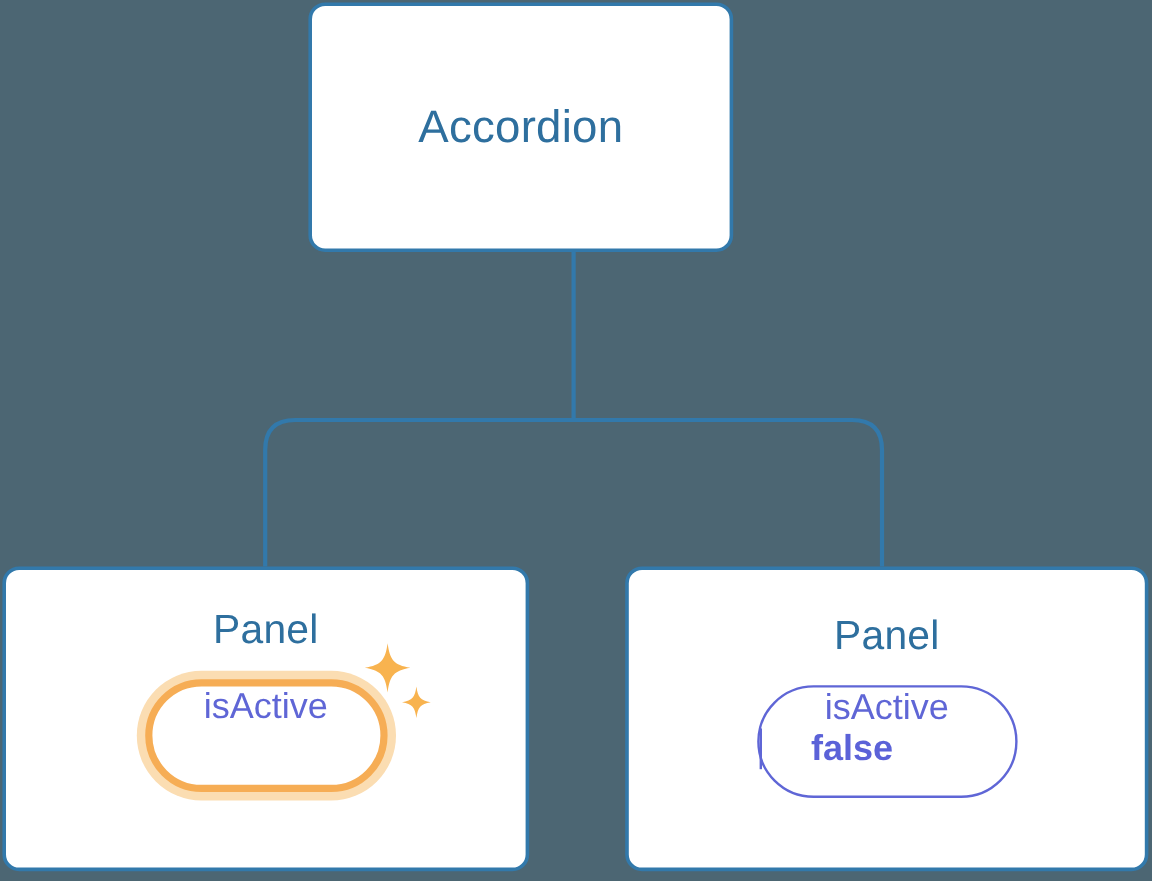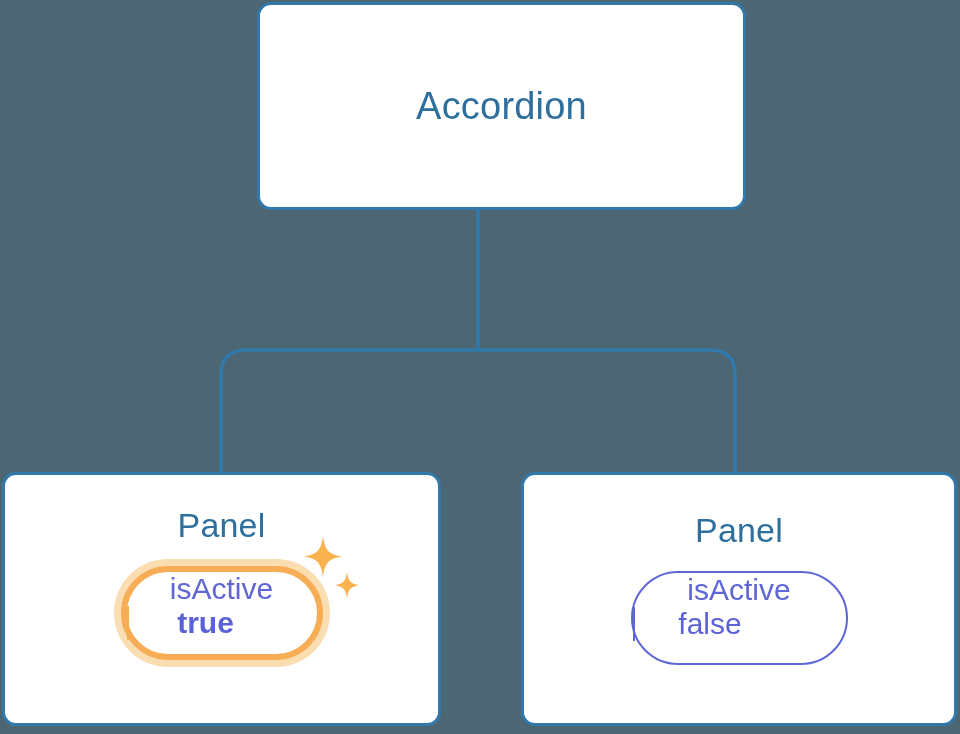--- a/index.html
+++ b/index.html
@@ -40,21 +40,21 @@
     border-radius: 14px;
     box-sizing: border-box;
     display: flex;
     flex-direction: column;
     align-items: center;
   }
 
   .node-root {
     left: 257px;
     top: 2px;
-    width: 489px;
+    width: 354px;
     height: 208px;
     justify-content: center;
   }
 
   .node-child-left {
     left: 2px;
     top: 472px;
     width: 439px;
     height: 254px;
     padding-top: 33px;
@@ -119,21 +119,21 @@
 
   .pill-name {
     color: #5f66d6;
     font-size: 30px;
     font-weight: 400;
   }
 
   .pill-value {
     color: #5b62d8;
     font-size: 30px;
-    font-weight: 400;
+    font-weight: 700;
   }
   .pill-value.is-bold {
     font-weight: 700;
   }
 
   
   .pill-highlight .pill-name  { width: 190px; }
   .pill-highlight .pill-value { width: 156px; border-left: 2px solid #f6ad55; }
 
   
@@ -164,21 +164,20 @@
   <div class="node node-root">
     <div class="node-title">Accordion</div>
   </div>
 
   <div class="node node-child-left">
     <div class="node-title">Panel</div>
 
     <div class="pill-wrap">
       <div class="pill pill-highlight">
         <div class="pill-cell pill-name">isActive</div>
-        <div class="pill-cell pill-value is-bold">true</div>
       </div>
 
       <div class="sparkles">
         <svg viewBox="0 0 64 72" width="64" height="72">
           <path d="M 22 2 C 24 16 27 20 41 22.5 C 27 25 24 29 22 43 C 20 29 17 25 3 22.5 C 17 20 20 16 22 2 Z" fill="#f8b34f"></path>
           <path d="M 46 38 C 47.3 47 49.2 49.6 58 51.2 C 49.2 52.8 47.3 55.4 46 64.4 C 44.7 55.4 42.8 52.8 34 51.2 C 42.8 49.6 44.7 47 46 38 Z" fill="#f8b34f"></path>
         </svg>
       </div>
     </div>
   </div>

